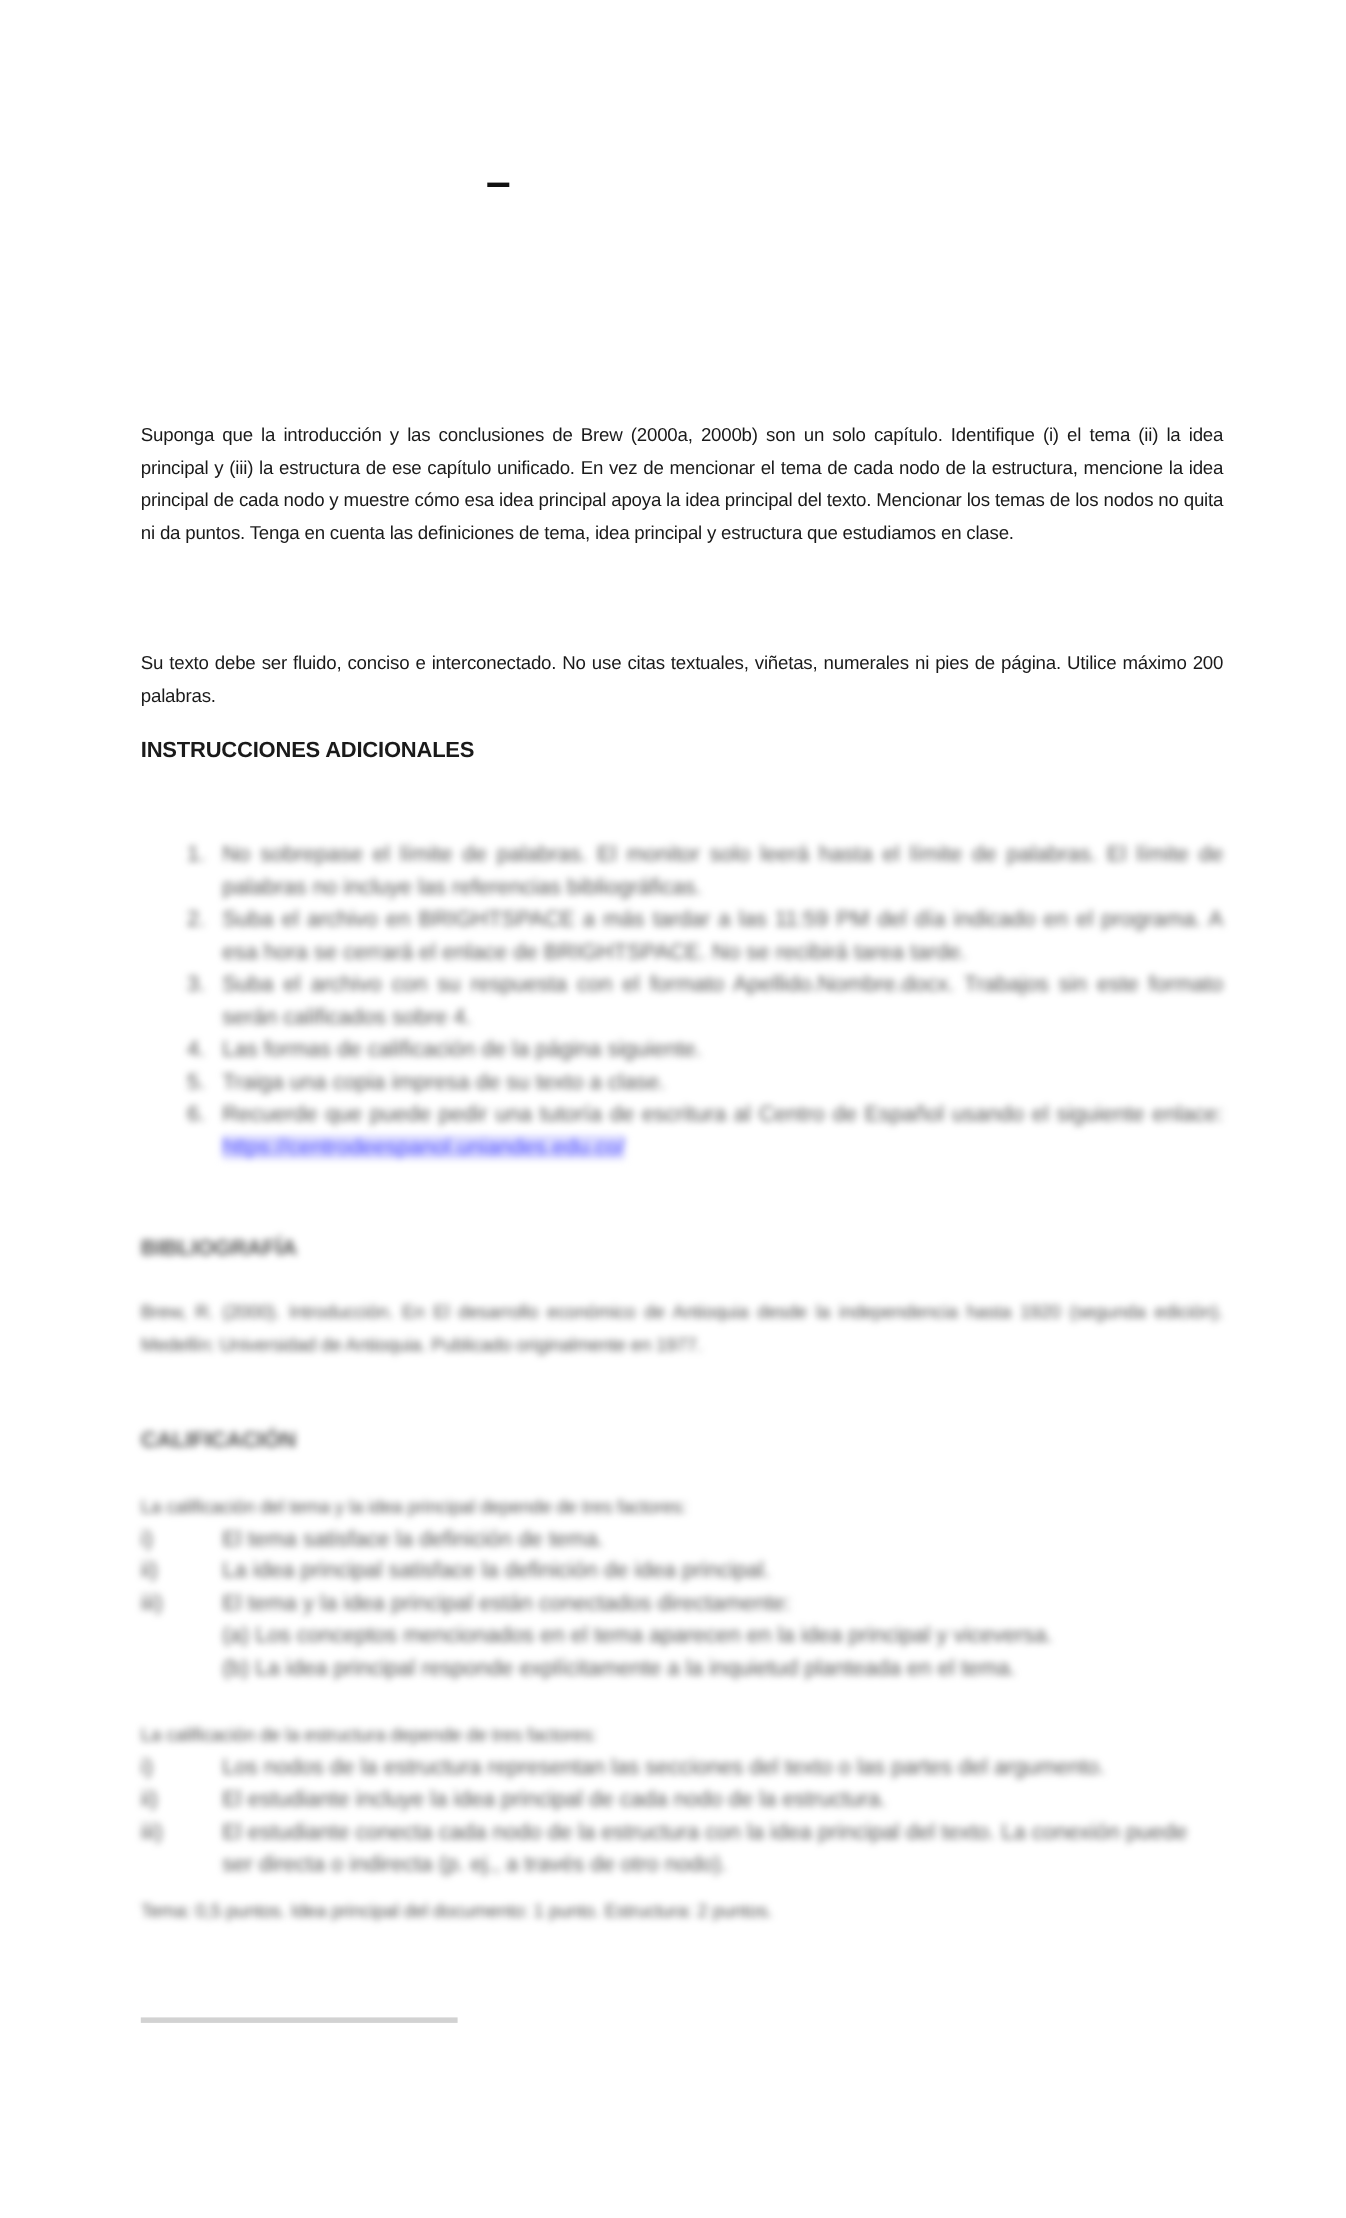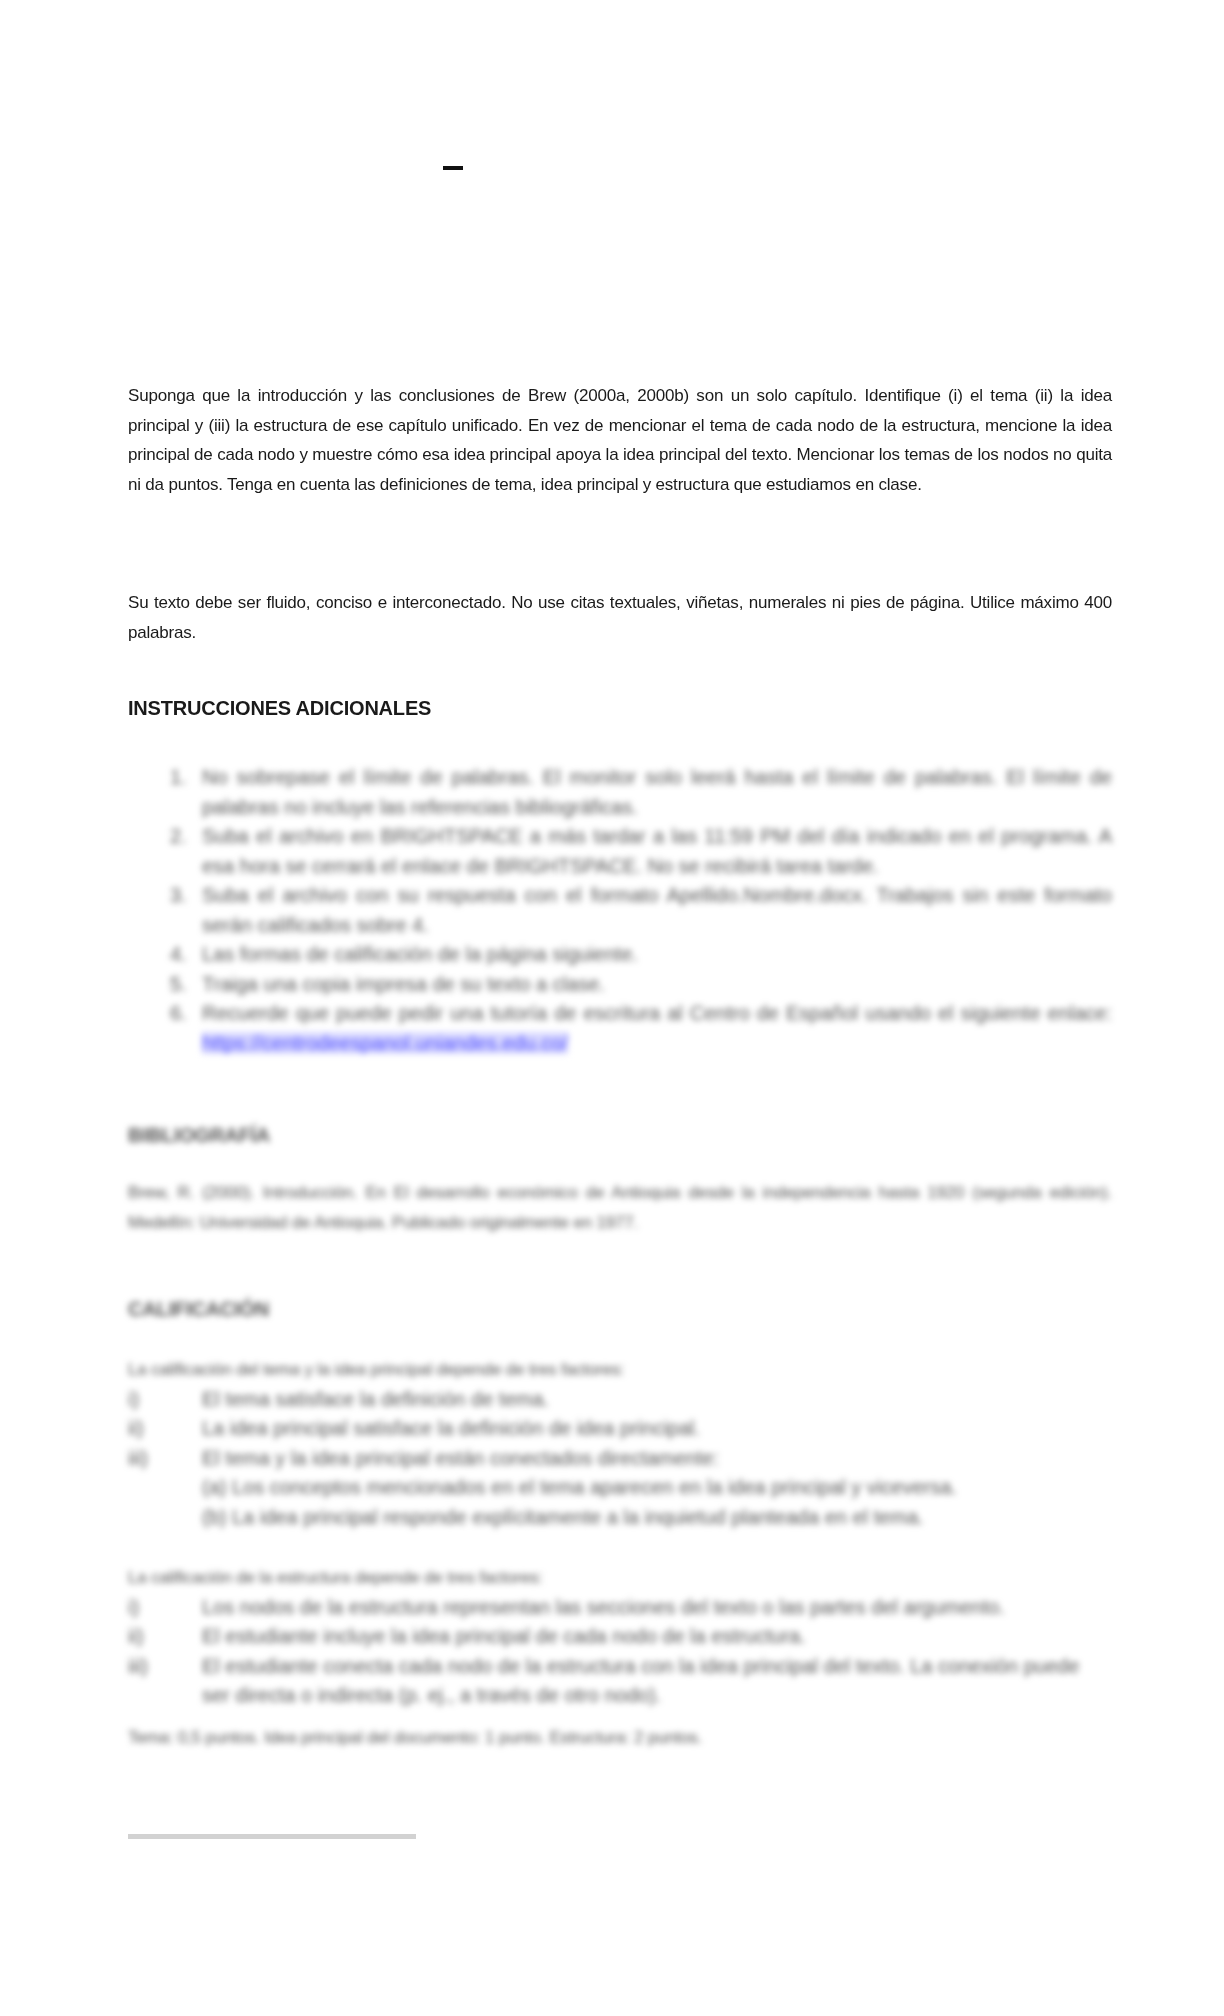--- a/index.html
+++ b/index.html
@@ -4,21 +4,21 @@
 <style>
   html, body { margin: 0; padding: 0; background: #ffffff; }
   body { width: 1224px; height: 2016px; position: relative; overflow: hidden;
          font-family: "Liberation Sans", sans-serif; color: #1a1a1a; }
   .page { position: absolute; left: 128px; top: 0; width: 984px; }
   .title-dash { position: absolute; left: 443px; top: 166px; width: 20px; height: 4px; background: #111; }
   .p { font-size: 17px; line-height: 29.5px; text-align: justify; margin: 0; letter-spacing: -0.2px; }
   .intro { position: absolute; top: 381px; }
   .rules { position: absolute; top: 588px; }
   .h { position: absolute; font-size: 20px; font-weight: bold; letter-spacing: -0.2px; margin: 0; }
-  .h-instr { top: 697px; }
+  .h-instr { top: 671px; }
   .blur { filter: blur(3.2px); color: #555; }
   .list { position: absolute; top: 763px; left: 0; width: 984px; list-style: none; margin: 0; padding: 0; }
   .list li { position: relative; padding-left: 74px; font-size: 20px; line-height: 29.5px; text-align: justify; }
   .list li .num { position: absolute; left: 42px; top: 0; }
   .link { color: #4a4aff; background: #d9d9ff; }
   .h-bib { top: 1124px; }
   .bib { position: absolute; top: 1178px; }
   .h-cal { top: 1298px; }
   .cal1 { position: absolute; top: 1355px; width: 984px; }
   .cal2 { position: absolute; top: 1563px; width: 984px; }
@@ -28,21 +28,21 @@
   .sub { padding-left: 74px; font-size: 20px; line-height: 29.5px; }
   .footnote-rule { position: absolute; left: 128px; top: 1834px; width: 288px; height: 5px; background: #d2d2d2; }
 </style>
 </head>
 <body>
 
 <div class="title-dash"></div>
 
 <div class="page">
   <p class="p intro">Suponga que la introducción y las conclusiones de Brew (2000a, 2000b) son un solo capítulo. Identifique (i) el tema (ii) la idea principal y (iii) la estructura de ese capítulo unificado. En vez de mencionar el tema de cada nodo de la estructura, mencione la idea principal de cada nodo y muestre cómo esa idea principal apoya la idea principal del texto. Mencionar los temas de los nodos no quita ni da puntos. Tenga en cuenta las definiciones de tema, idea principal y estructura que estudiamos en clase.</p>
-  <p class="p rules">Su texto debe ser fluido, conciso e interconectado. No use citas textuales, viñetas, numerales ni pies de página. Utilice máximo 400 palabras.</p>
+  <p class="p rules">Su texto debe ser fluido, conciso e interconectado. No use citas textuales, viñetas, numerales ni pies de página. Utilice máximo 200 palabras.</p>
 
   <h2 class="h h-instr">INSTRUCCIONES ADICIONALES</h2>
 
   <ol class="list blur">
     <li><span class="num">1.</span><span>No sobrepase el límite de palabras. El monitor solo leerá hasta el límite de palabras. El límite de palabras no incluye las referencias bibliográficas.</span></li>
     <li><span class="num">2.</span><span>Suba el archivo en BRIGHTSPACE a más tardar a las 11:59 PM del día indicado en el programa. A esa hora se cerrará el enlace de BRIGHTSPACE. No se recibirá tarea tarde.</span></li>
     <li><span class="num">3.</span><span>Suba el archivo con su respuesta con el formato Apellido.Nombre.docx. Trabajos sin este formato serán calificados sobre 4.</span></li>
     <li><span class="num">4.</span><span>Las formas de calificación de la página siguiente.</span></li>
     <li><span class="num">5.</span><span>Traiga una copia impresa de su texto a clase.</span></li>
     <li><span class="num">6.</span><span>Recuerde que puede pedir una tutoría de escritura al Centro de Español usando el siguiente enlace: </span><a class="link">https://centrodeespanol.uniandes.edu.co/</a></li>

